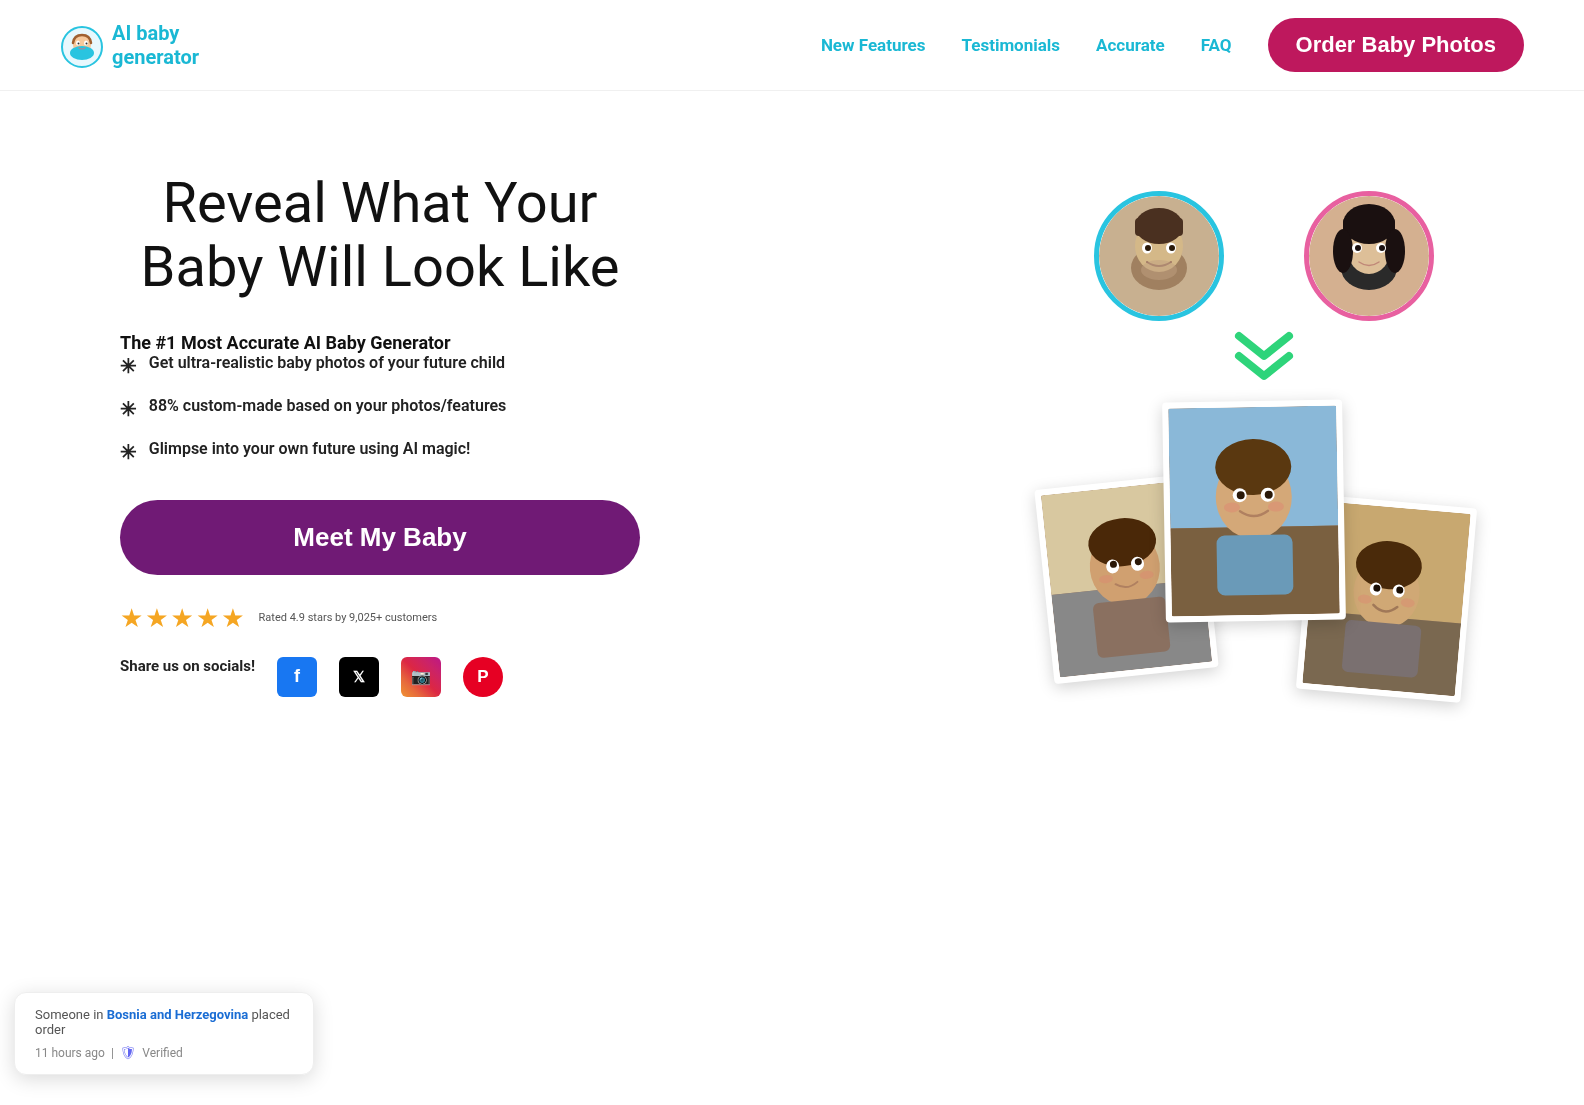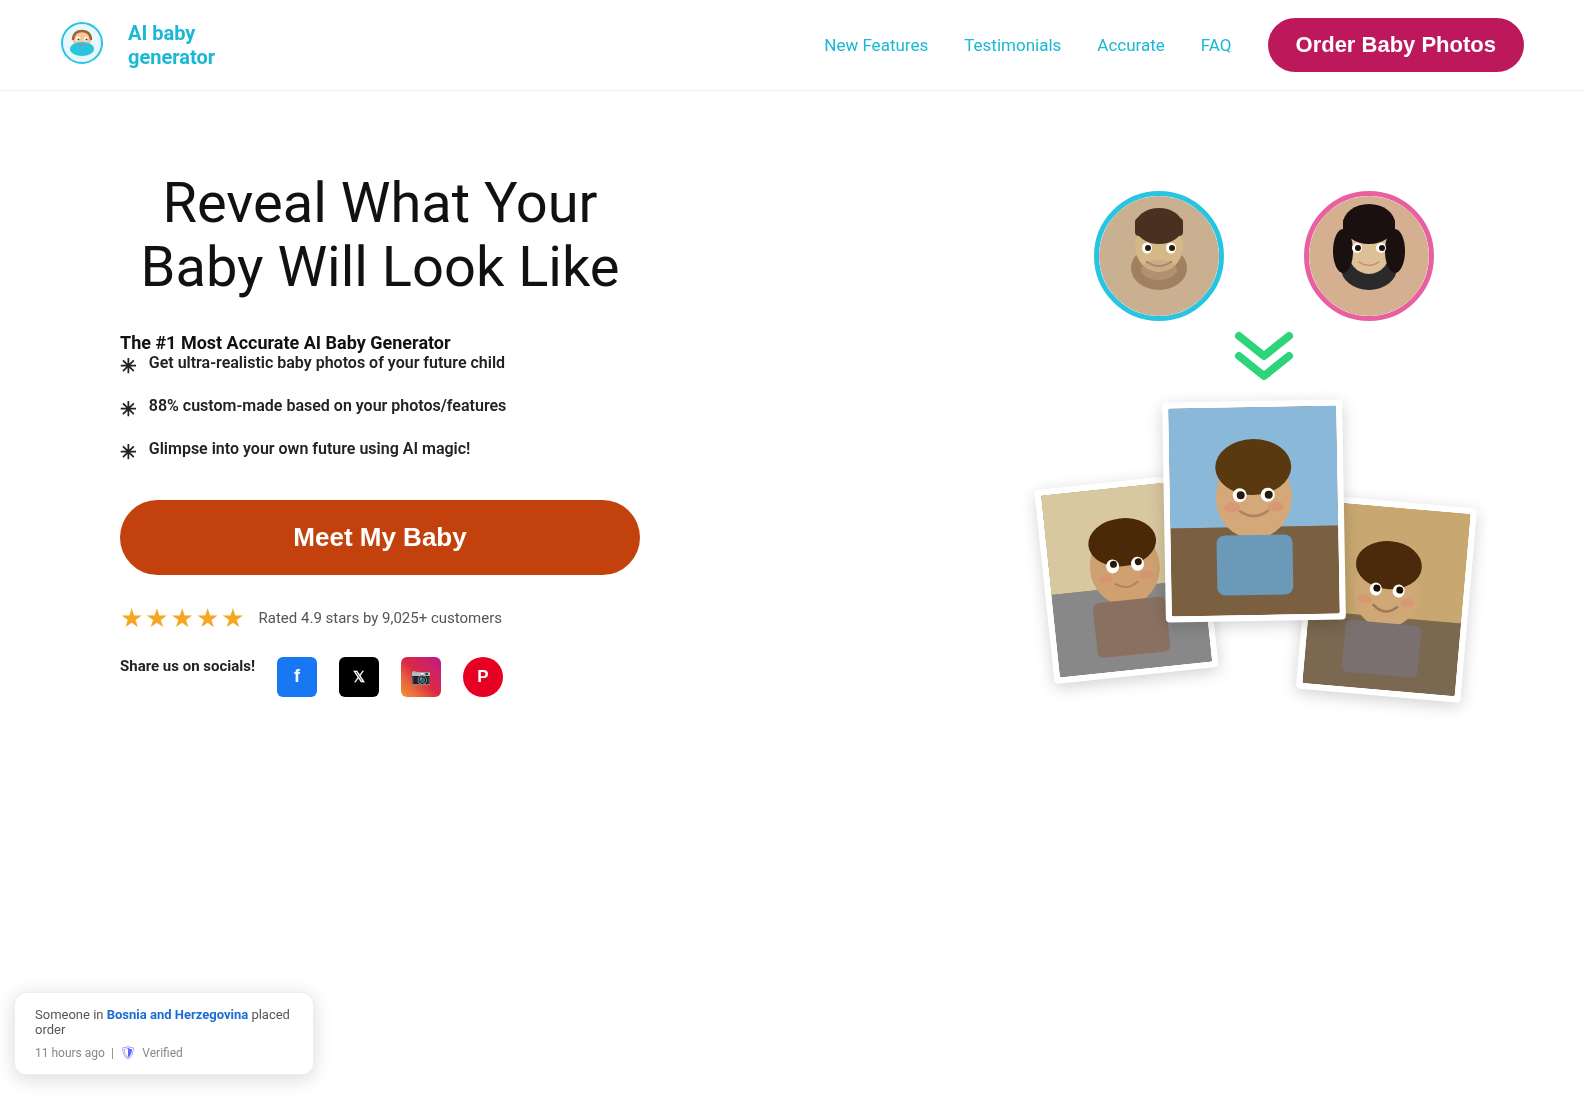--- a/index.html
+++ b/index.html
@@ -8,42 +8,42 @@
     
     header {
       display: flex;
       align-items: center;
       justify-content: space-between;
       padding: 18px 60px;
       border-bottom: 1px solid #f0f0f0;
     }
     .logo-area {
       display: flex;
-      align-items: flex-start;
-      gap: 24px;
+      align-items: flex-end;
+      gap: 8px;
     }
     .logo-text {
       color: #1ab8d4;
       font-size: 20px;
       font-weight: 700;
       line-height: 1.2;
     }
     .logo-icon {
       width: 44px;
       height: 44px;
     }
     nav {
       display: flex;
       align-items: center;
       gap: 36px;
     }
     .nav-link {
       color: #1ab8d4;
       font-size: 17px;
-      font-weight: 400;
+      font-weight: 700;
       text-decoration: none;
       cursor: pointer;
     }
     .order-btn {
       background: #be185d;
       color: #fff;
       border: none;
       border-radius: 30px;
       padding: 14px 28px;
       font-size: 22px;
@@ -91,21 +91,21 @@
       color: #222;
     }
     .feature-icon {
       font-size: 20px;
       margin-top: 1px;
       flex-shrink: 0;
     }
     .meet-baby-btn {
       display: block;
       width: 100%;
-      background: #c2410c;
+      background: #701a75;
       color: #fff;
       border: none;
       border-radius: 40px;
       padding: 22px 0;
       font-size: 26px;
       font-weight: 800;
       cursor: pointer;
       margin-bottom: 28px;
       text-align: center;
     }
@@ -114,21 +114,21 @@
       align-items: center;
       gap: 12px;
       margin-bottom: 24px;
     }
     .stars {
       color: #f5a623;
       font-size: 26px;
       letter-spacing: 2px;
     }
     .rating-text {
-      font-size: 15px;
+      font-size: 11px;
       color: #555;
     }
     .social-row {
       display: flex;
       gap: 22px;
     }
     .social-label {
       font-size: 15px;
       font-weight: 700;
       color: #222;

